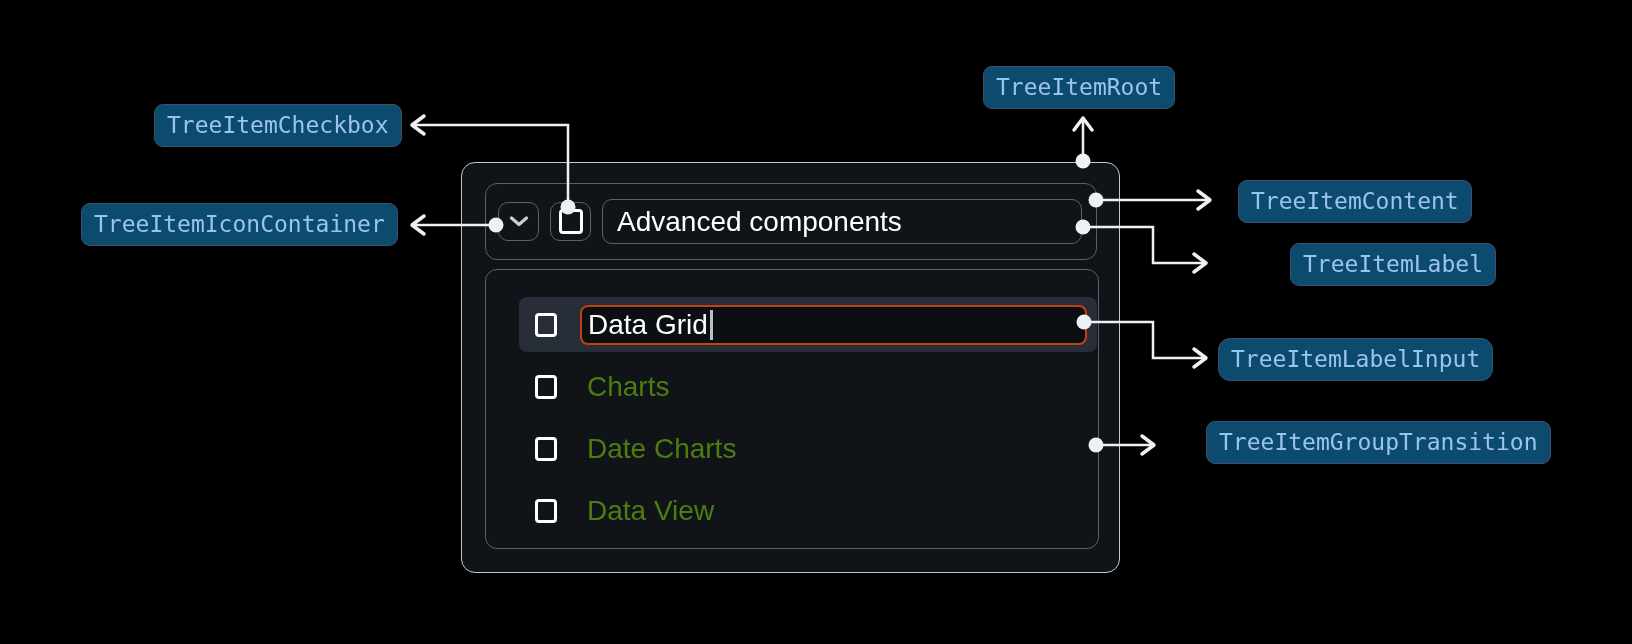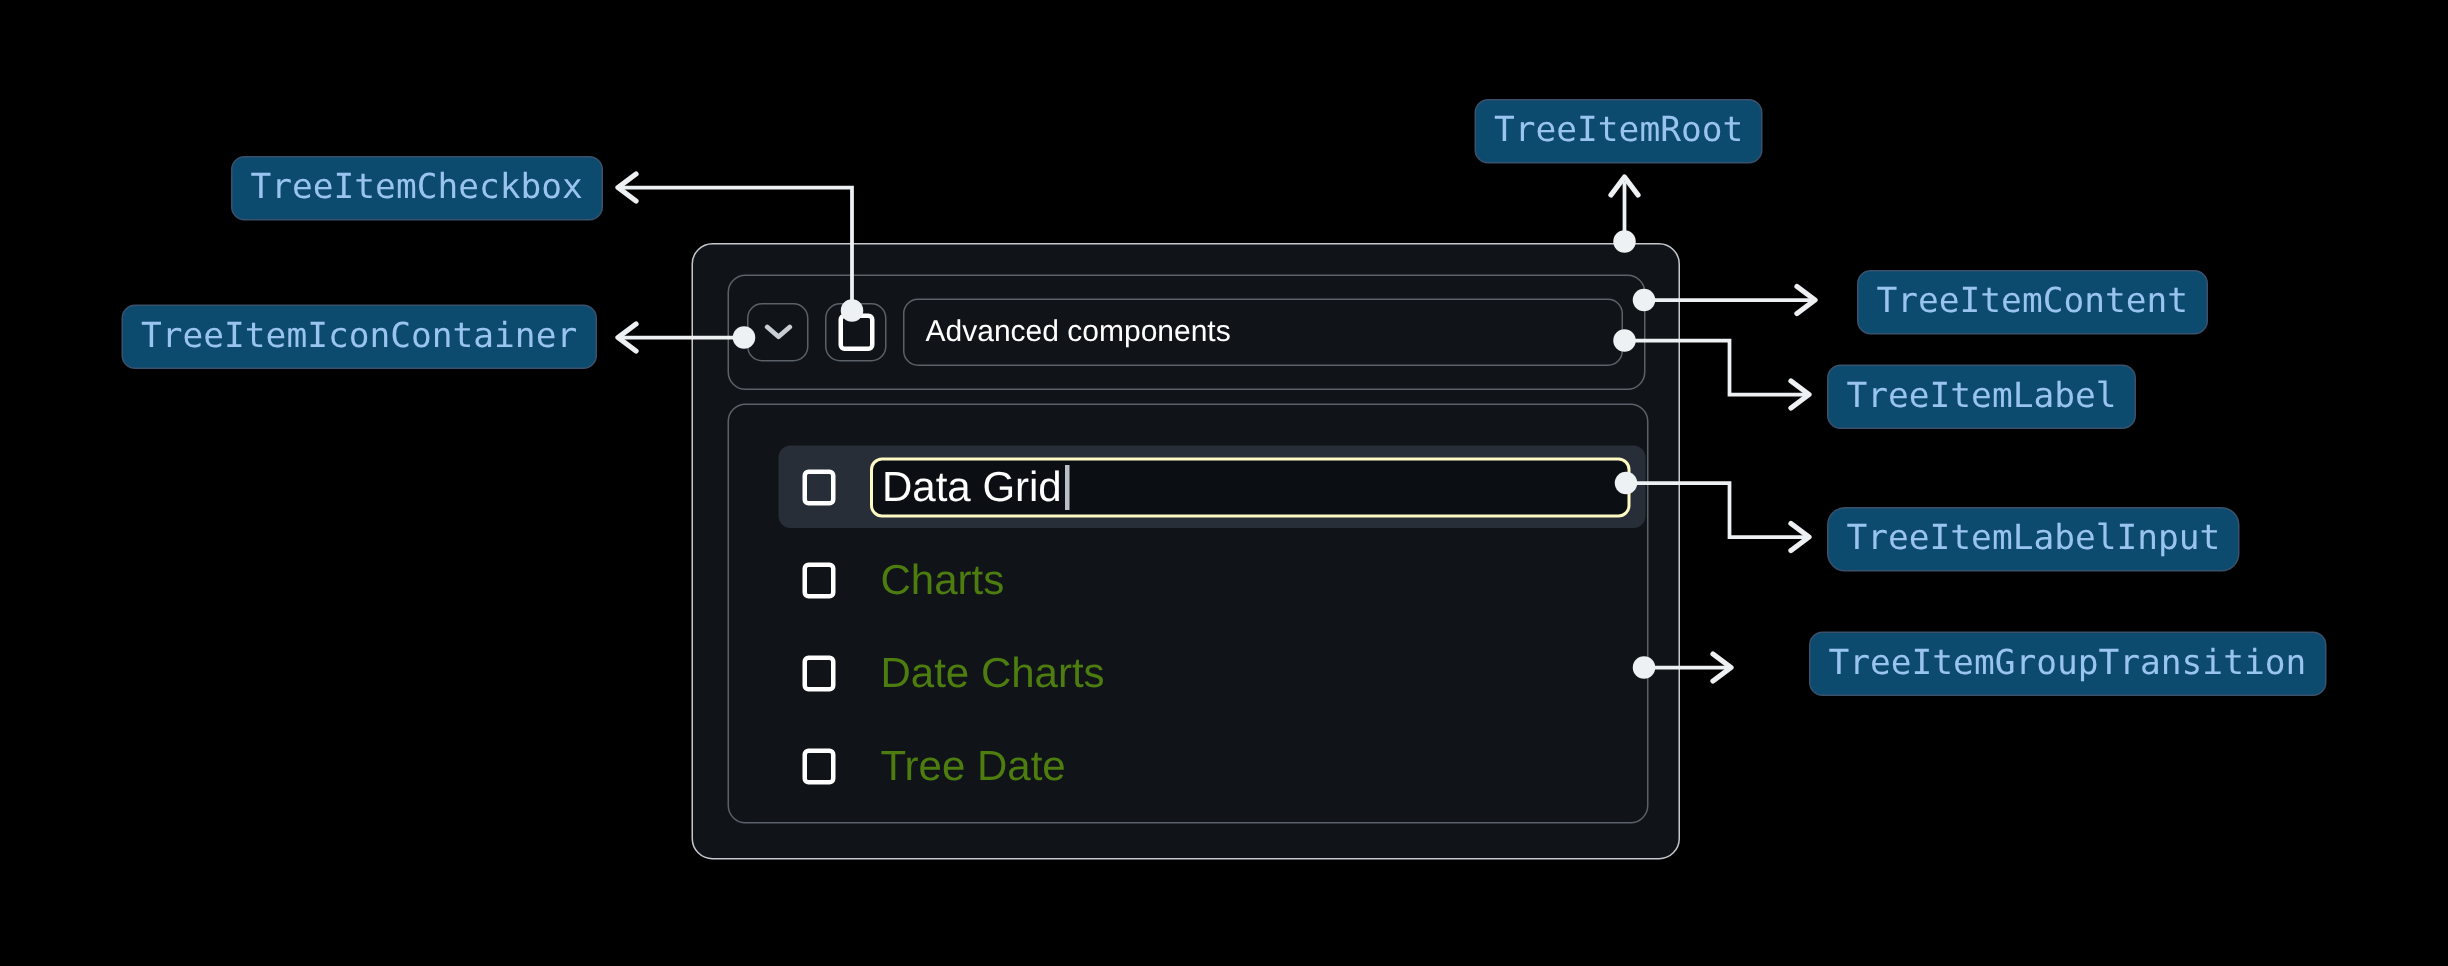--- a/index.html
+++ b/index.html
@@ -11,21 +11,21 @@
   .badge{
     position:absolute;box-sizing:border-box;
     background:#0c4a6e;border:1.5px solid #3b506b;border-radius:9px;
     color:#9ac4f0;font-family:"DejaVu Sans Mono", monospace;
     font-size:23px;line-height:31px;padding:5px 12px;white-space:nowrap;
   }
   .badge-checkbox{left:154px;top:104px;}
   .badge-icon-container{left:81px;top:203px;}
   .badge-root{left:983px;top:66px;}
   .badge-content{left:1218px;top:180px;margin-left:20px;}
-  .badge-label{left:1218px;top:243px;}
+  .badge-label{left:1290px;top:243px;}
   .badge-label-input{left:1218px;top:338px;border-radius:12px;}
   .badge-group-transition{left:1162px;top:421px;margin-left:44px;}
   
   .tree-root{
     position:absolute;left:461px;top:162px;width:659px;height:411px;
     box-sizing:border-box;background:#101419;
     border:1.5px solid #c3c8cd;border-radius:14px;
   }
   .tree-content{
     position:absolute;left:23px;top:20px;width:612px;height:77px;
@@ -38,21 +38,21 @@
     display:flex;align-items:center;justify-content:center;
   }
   .cb-glyph{
     width:24px;height:25px;box-sizing:border-box;
     border:3px solid #ffffff;border-radius:4px;background:transparent;
   }
   .label-box{
     flex:1 1 auto;height:45px;box-sizing:border-box;
     border:1.4px solid #5b6169;border-radius:10px;
     display:flex;align-items:center;padding-left:14px;
-    color:#ffffff;font-size:20px;
+    color:#ffffff;font-size:28px;
   }
   .tree-group{
     position:absolute;left:23px;top:106px;width:614px;height:280px;
     box-sizing:border-box;border:1.4px solid #5b6169;border-radius:12px;
     padding-top:27px;
   }
   .tree-row{
     position:relative;margin:0 0 7px 33px;width:578px;height:55px;
     display:flex;align-items:center;box-sizing:border-box;
   }
@@ -61,21 +61,21 @@
     position:absolute;left:16px;top:50%;transform:translateY(-50%);
     width:22px;height:24px;box-sizing:border-box;
     border:3px solid #ffffff;border-radius:4px;
   }
   .row-label{
     position:absolute;left:68px;color:#4d7c0f;font-size:28px;white-space:nowrap;
   }
   .row-input{
     position:absolute;left:61px;top:50%;transform:translateY(-50%);
     width:507px;height:40px;box-sizing:border-box;
-    background:#0b0f14;border:2px solid #fef9c3;border-radius:8px;
+    background:#0b0f14;border:2px solid #c2410c;border-radius:8px;
     display:flex;align-items:center;padding-left:6px;
     color:#ffffff;font-size:28px;white-space:nowrap;
   }
   .caret{
     display:inline-block;width:3px;height:30px;background:#b9bfc6;margin-left:2px;
   }
   
   #overlay{position:absolute;left:0;top:0;pointer-events:none;}
   .aline{stroke:#eef1f4;stroke-width:2.5;fill:none;}
   .ahead{stroke:#eef1f4;stroke-width:3.5;fill:none;stroke-linecap:round;stroke-linejoin:round;}
@@ -125,21 +125,21 @@
         <span class="row-label">Charts</span>
       </div>
 
       <div class="tree-row">
         <div class="row-checkbox" role="checkbox" aria-checked="false"></div>
         <span class="row-label">Date Charts</span>
       </div>
 
       <div class="tree-row">
         <div class="row-checkbox" role="checkbox" aria-checked="false"></div>
-        <span class="row-label">Tree Date</span>
+        <span class="row-label">Data View</span>
       </div>
 
     </div>
   </div>
 
   <svg id="overlay" width="1632" height="644" viewBox="0 0 1632 644">
 
     <path class="aline" d="M568,206 L568,125 L414,125"></path>
     <polyline class="ahead" points="424,116 412,125 424,134"></polyline>
     <circle class="adot" cx="568" cy="207" r="7.5"></circle>

